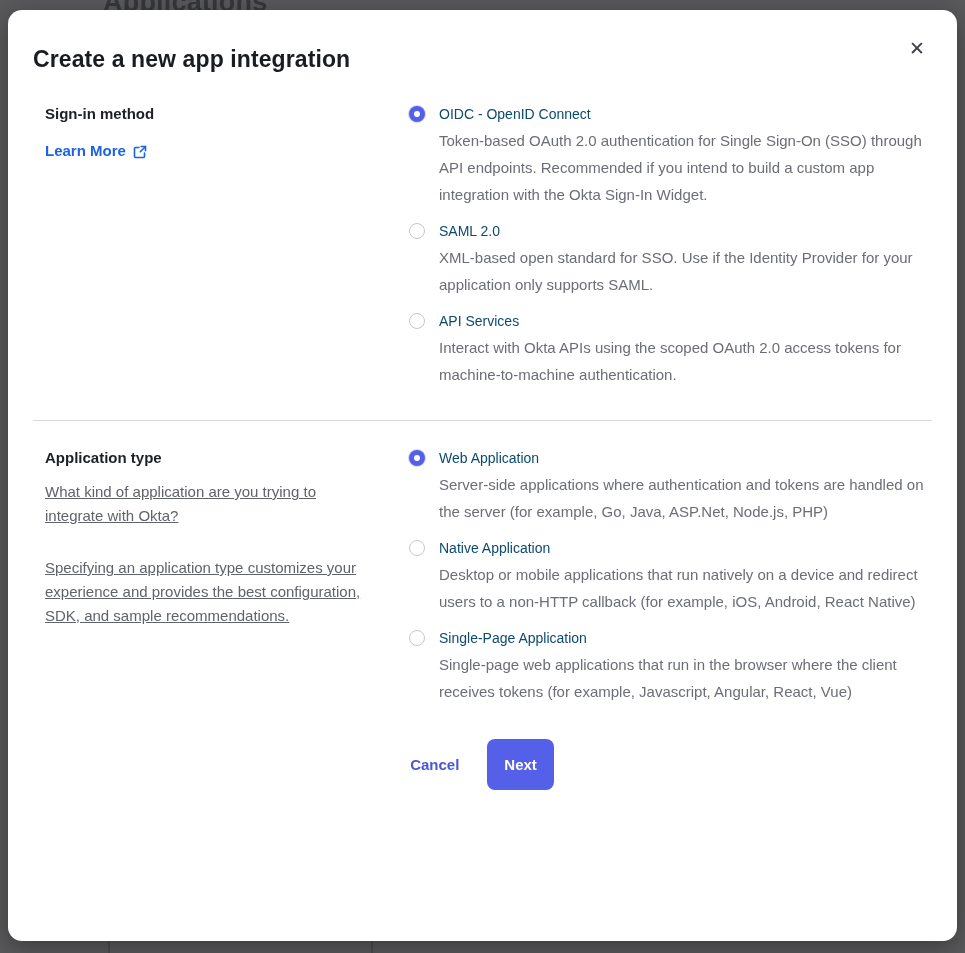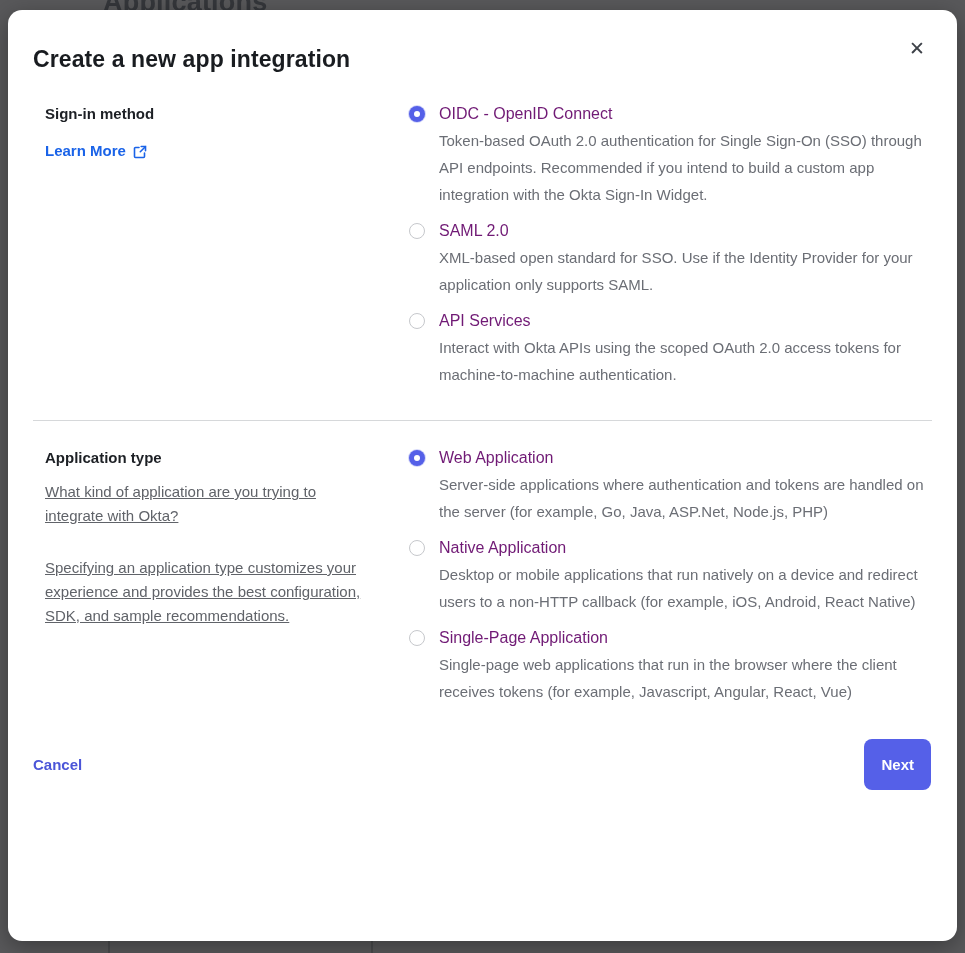--- a/index.html
+++ b/index.html
@@ -53,27 +53,27 @@
     flex:0 0 16px;width:16px;height:16px;border-radius:50%;
     border:1.5px solid #c6c8cc;background:#fff;box-sizing:border-box;
     margin:3px 0 0 0;position:relative;
   }
   .radio.selected{border:none;background:#5560e8;box-shadow:0 0 0 1px rgba(85,96,232,.25);}
   .radio.selected::after{
     content:"";position:absolute;left:50%;top:50%;width:6px;height:6px;margin:-3px 0 0 -3px;
     border-radius:50%;background:#fff;
   }
   .opt-text{margin-left:14px;min-width:0;}
-  .opt-label{font-size:16px;line-height:22px;color:#701a75;}
+  .opt-label{font-size:14px;line-height:22px;color:#0c4a6e;}
   .opt-desc{font-size:15px;line-height:27px;color:#6b6e75;margin-top:2px;max-width:506px;}
 
   .divider{border:none;border-top:1px solid #d6d8da;margin:32px 0 26px 0;}
 
   
-  .footer{display:flex;justify-content:space-between;align-items:center;margin-top:34px;padding-right:1px;}
+  .footer{display:flex;justify-content:center;align-items:center;margin-top:34px;padding-right:1px;}
   .cancel-link{
     font-size:15px;font-weight:700;color:#4b55d8;background:none;border:none;cursor:pointer;padding:0;margin-right:28px;
     font-family:inherit;
   }
   .next-btn{
     font-size:15px;font-weight:700;color:#ffffff;background:#5560e8;border:none;cursor:pointer;
     padding:17px 17px;border-radius:8px;font-family:inherit;
   }
 </style>
 </head>

